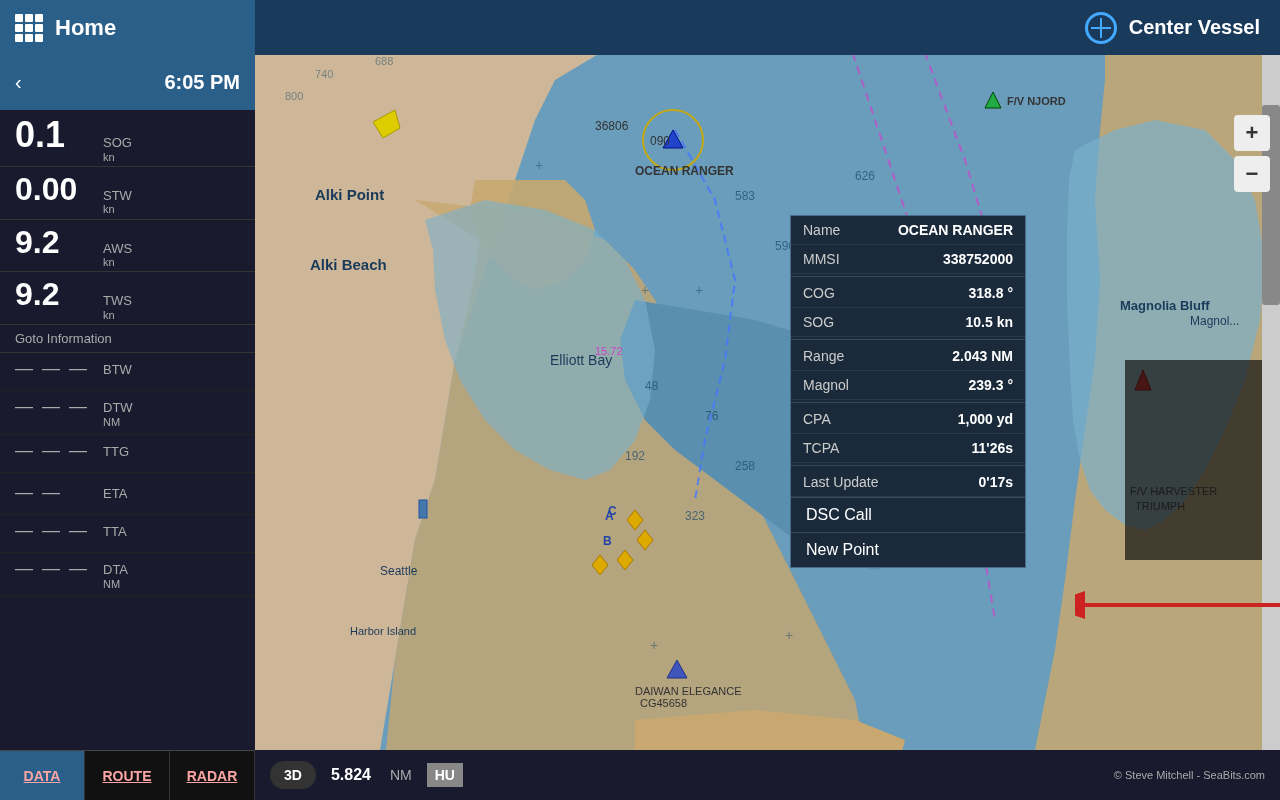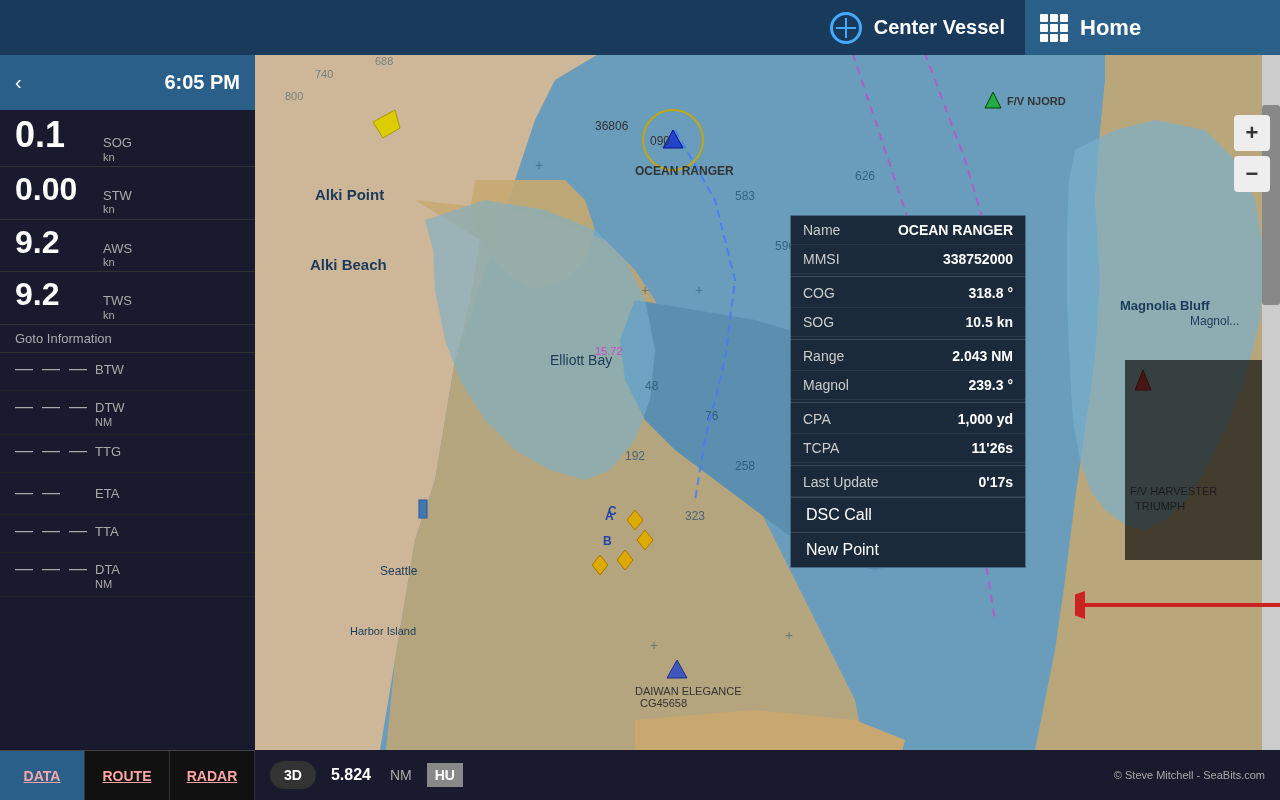--- a/index.html
+++ b/index.html
@@ -184,20 +184,21 @@
     .nav-dashes {
       font-size: 18px;
       color: #aaa;
       letter-spacing: 2px;
       min-width: 80px;
     }
 
     .nav-label {
       font-size: 13px;
       color: #aaa;
+      margin-left: 8px;
       line-height: 1.2;
     }
 
     .nav-label .unit {
       display: block;
       font-size: 11px;
     }
 
     .nav-row.has-gap {
       margin-top: 4px;
@@ -394,38 +395,38 @@
       top: 580px;
       left: 820px;
       z-index: 300;
     }
 
   </style>
 </head>
 <body>
 
 <div id="top-bar">
-  <div id="center-vessel-btn">
-    <div class="target-icon"></div>
-    <span id="center-vessel-label">Center Vessel</span>
-  </div>
   <div id="home-section">
     <div class="grid-icon">
       <div></div>
         <div></div>
         <div></div>
       <div></div>
         <div></div>
         <div></div>
       <div></div>
         <div></div>
         <div></div>
     </div>
     <span id="home-title">Home</span>
   </div>
+  <div id="center-vessel-btn">
+    <div class="target-icon"></div>
+    <span id="center-vessel-label">Center Vessel</span>
+  </div>
 </div>
 
 <div id="sidebar">
 
   <div id="sidebar-header" style="margin-top:55px;">
     <span class="back-arrow">‹</span>
     <span id="sidebar-time">6:05 PM</span>
   </div>
 
   <div class="data-row">

